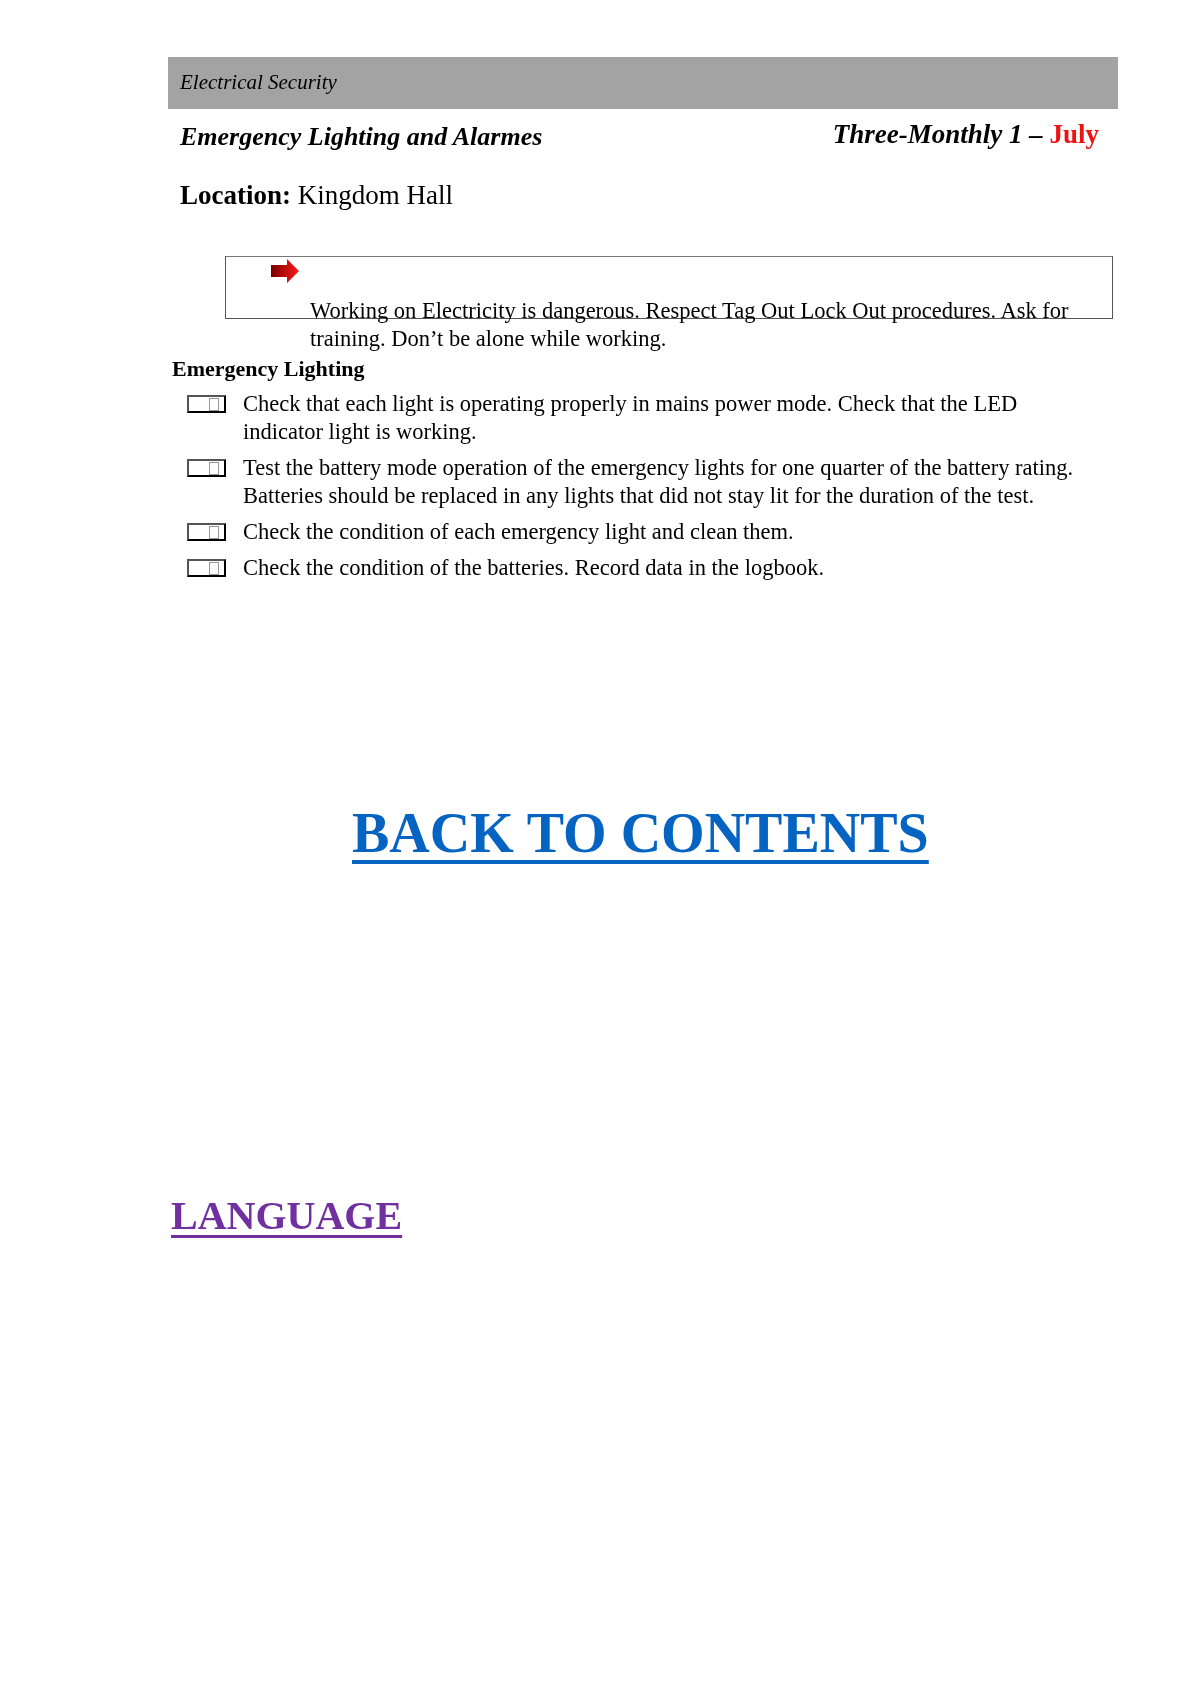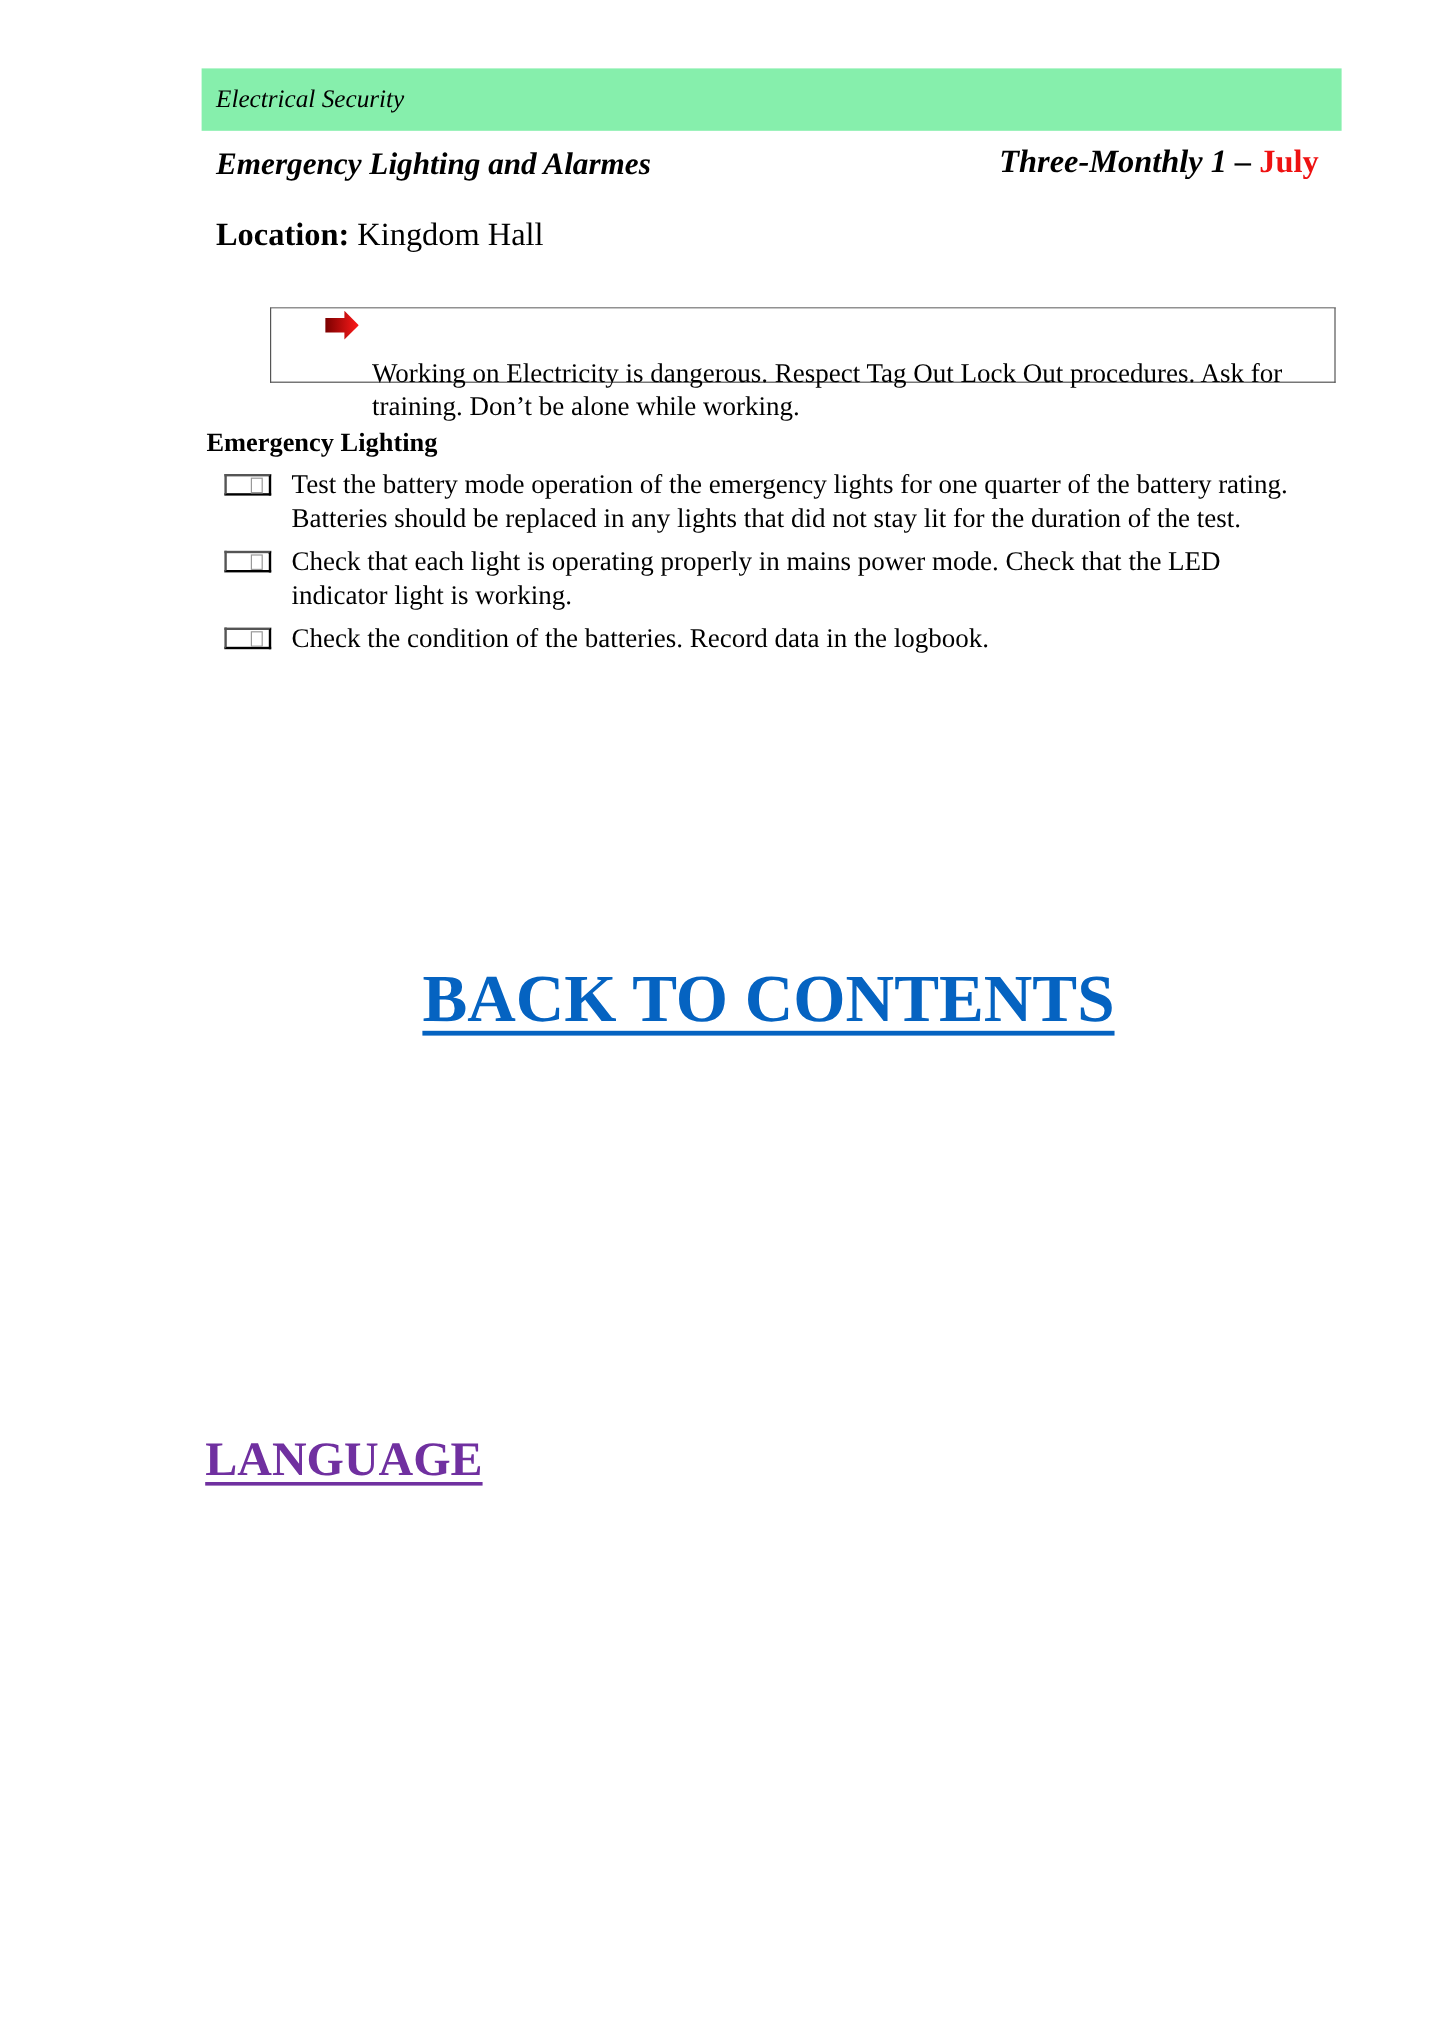--- a/index.html
+++ b/index.html
@@ -2,21 +2,21 @@
 <html><head>
   <meta charset="utf-8">
   <style>
     html, body { margin: 0; padding: 0; background: #ffffff; }
     body {
       width: 1191px; height: 1684px; position: relative; overflow: hidden;
       font-family: "Liberation Serif", "DejaVu Serif", serif; color: #000;
     }
     .header-bar {
       position: absolute; left: 168px; top: 57px; width: 950px; height: 52px;
-      background: #86efac;
+      background: #a3a3a3;
     }
     .header-bar .title {
       position: absolute; left: 12px; top: 13px; font-size: 21px; font-style: italic;
     }
     .subtitle {
       position: absolute; left: 180px; top: 122px; font-size: 26px;
       font-style: italic; font-weight: bold;
     }
     .frequency {
       position: absolute; right: 92px; top: 119px; font-size: 27px;
@@ -98,27 +98,33 @@
   <div class="warning-text">Working on Electricity is dangerous. Respect Tag Out Lock Out procedures. Ask for training. Don’t be alone while working.</div>
 </div>
 
 <div class="section-title">Emergency Lighting</div>
 
 <div class="checklist">
   <div class="check-item">
     <div class="checkbox">
         <div class="inner"></div>
       </div>
+    <div class="check-text">Check that each light is operating properly in mains power mode.  Check that the LED indicator light is working.</div>
+  </div>
+  <div class="check-item">
+    <div class="checkbox">
+        <div class="inner"></div>
+      </div>
     <div class="check-text">Test the battery mode operation of the emergency lights for one quarter of the battery rating.  Batteries should be replaced in any lights that did not stay lit for the duration of the test.</div>
   </div>
   <div class="check-item">
     <div class="checkbox">
         <div class="inner"></div>
       </div>
-    <div class="check-text">Check that each light is operating properly in mains power mode.  Check that the LED indicator light is working.</div>
+    <div class="check-text">Check the condition of each emergency light and clean them.</div>
   </div>
   <div class="check-item">
     <div class="checkbox">
         <div class="inner"></div>
       </div>
     <div class="check-text">Check the condition of the batteries. Record data in the logbook.</div>
   </div>
 </div>
 
 <a class="back-link">BACK TO CONTENTS</a>

